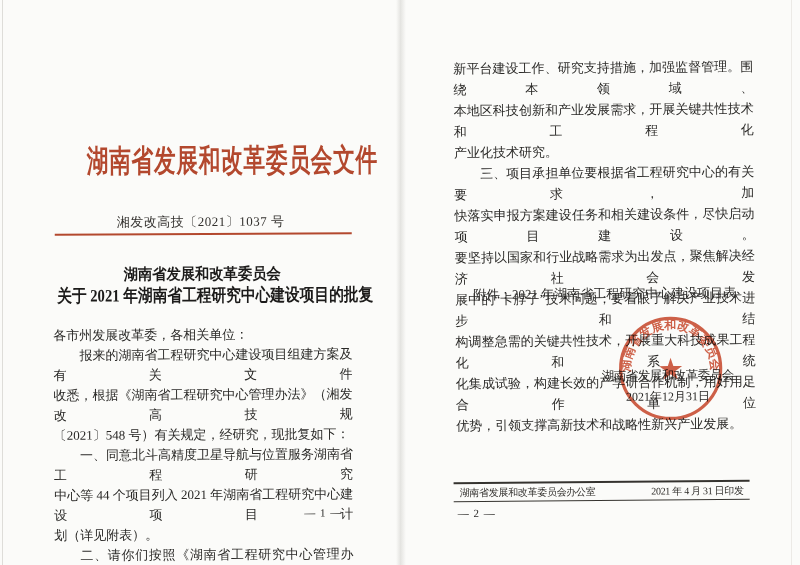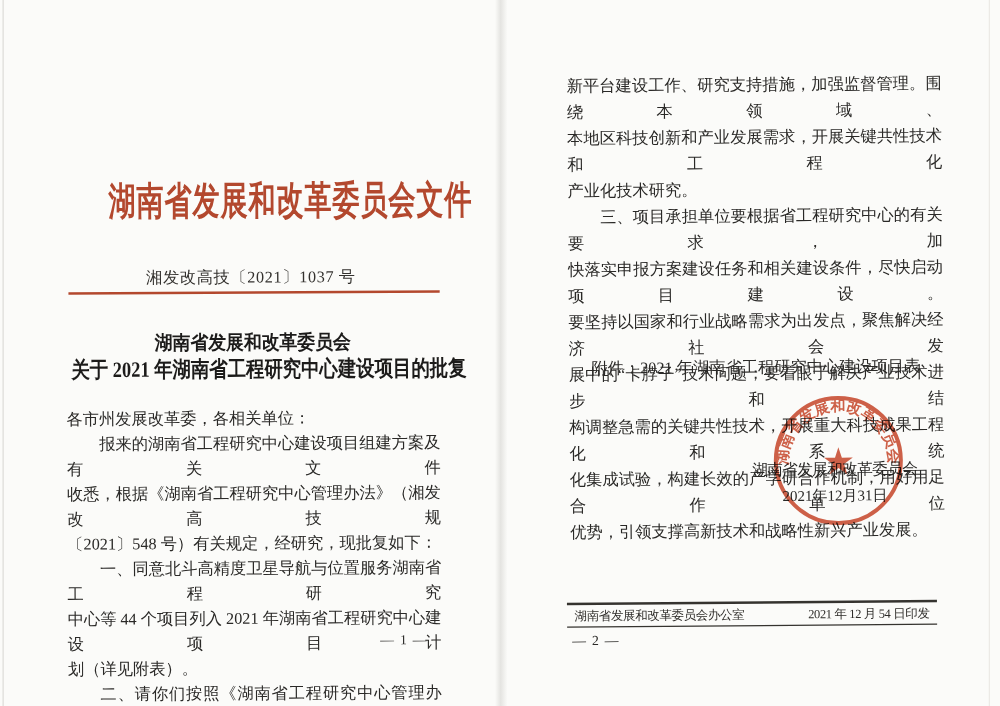--- a/index.html
+++ b/index.html
@@ -109,18 +109,18 @@
     </defs>
     <text font-size="12" fill="#c84f34" font-weight="700" font-family="Liberation Serif, DejaVu Serif, serif">
       <textPath href="#stamp-arc" startOffset="50%" text-anchor="middle">湖南省发展和改革委员会</textPath>
     </text>
     <text x="58" y="68" font-size="30" fill="#c84f34" text-anchor="middle">★</text>
   </svg>
 
   <div class="abs" id="footer-rule-top"></div>
   <div class="abs" id="footer-row">
     <span>湖南省发展和改革委员会办公室</span>
-    <span>2021 年 12 月 54 日印发</span>
+    <span>2021 年 4 月 31 日印发</span>
   </div>
   <div class="abs" id="footer-rule-bottom"></div>
 
   <div class="abs" id="pagenum2">— 2 —</div>
 </div>
 
 </body></html>

